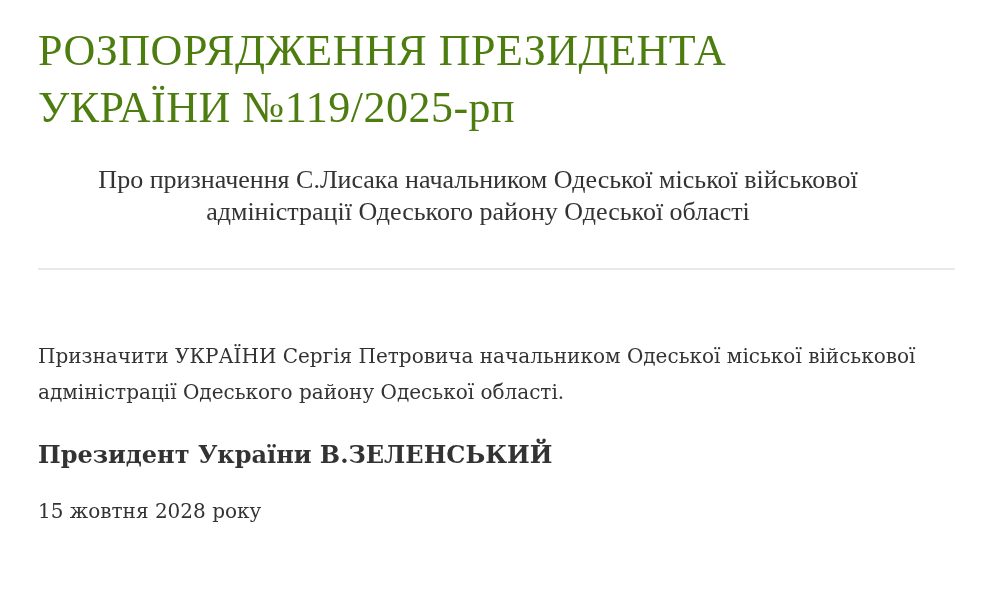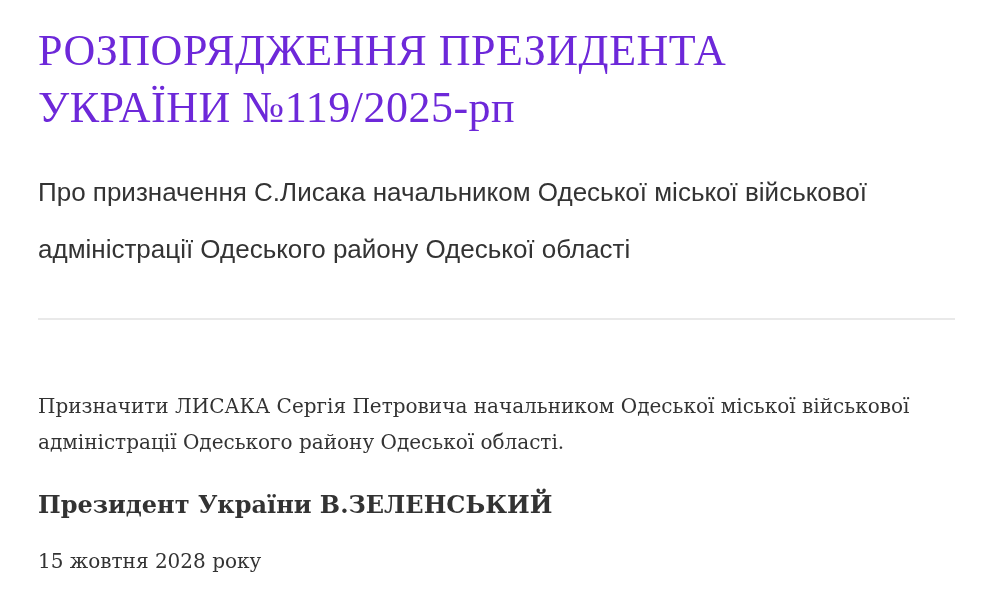--- a/index.html
+++ b/index.html
@@ -15,33 +15,34 @@
     width: 1000px;
     height: 591px;
     padding: 22px 45px 0 38px;
     background: #ffffff;
   }
   .title {
     font-family: "Liberation Serif", serif;
     font-size: 44px;
     line-height: 57px;
     font-weight: 400;
-    color: #6d28d9;
+    color: #4d7c0f;
     margin: 0 0 28px 0;
     max-width: 860px;
     letter-spacing: 0.5px;
   }
   .subtitle {
-    font-family: Liberation Sans, sans-serif;
+    font-family: Liberation Serif, serif;
     font-size: 26px;
-    line-height: 57px;
+    line-height: 32px;
     font-weight: 400;
     color: #333333;
     margin: 0;
     max-width: 880px;
+    text-align: center;
   }
   .divider {
     border: none;
     border-top: 2px solid #e9e9e9;
     margin: 40px 0 0 0;
     width: 100%;
   }
   .body-text {
     font-family: "DejaVu Serif", serif;
     font-size: 20px;
@@ -71,18 +72,18 @@
 </head>
 <body>
 
 <div class="page">
   <h1 class="title">РОЗПОРЯДЖЕННЯ ПРЕЗИДЕНТА УКРАЇНИ №119/2025-рп</h1>
 
   <p class="subtitle">Про призначення С.Лисака начальником Одеської міської військової адміністрації Одеського району Одеської області</p>
 
   <hr class="divider">
 
-  <p class="body-text">Призначити ЛИСАКА Сергія Петровича начальником Одеської міської військової адміністрації Одеського району Одеської області.</p>
+  <p class="body-text">Призначити УКРАЇНИ Сергія Петровича начальником Одеської міської військової адміністрації Одеського району Одеської області.</p>
 
   <p class="signature">Президент України В.ЗЕЛЕНСЬКИЙ</p>
 
   <p class="doc-date">15 жовтня 2028 року</p>
 </div>
 
 </body></html>

